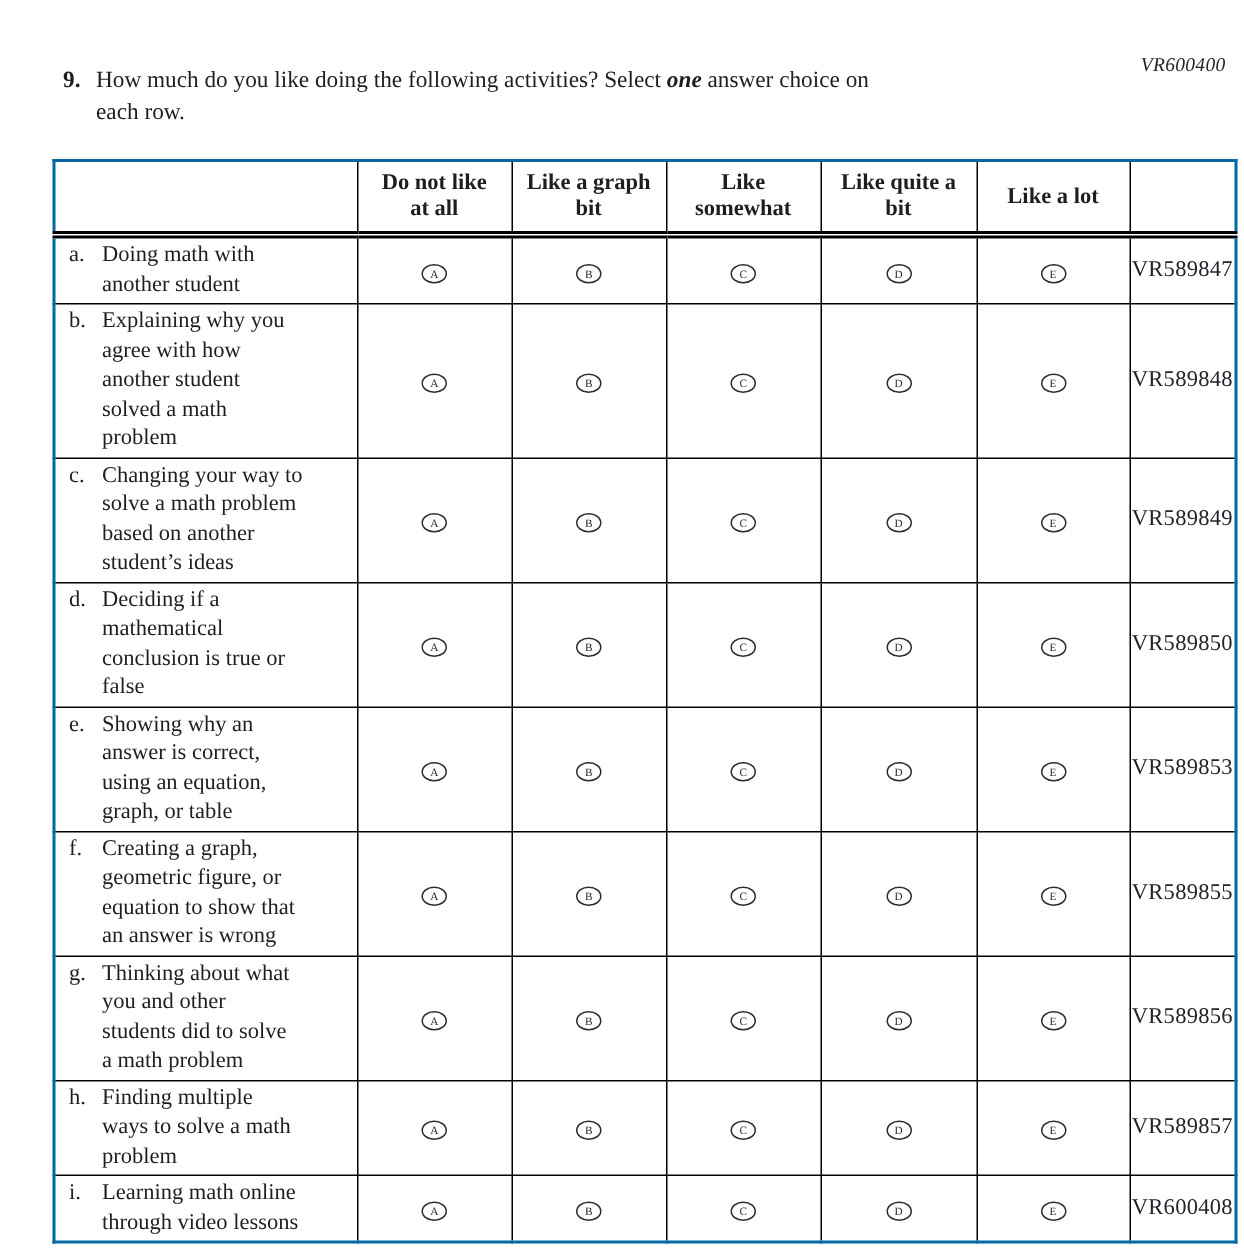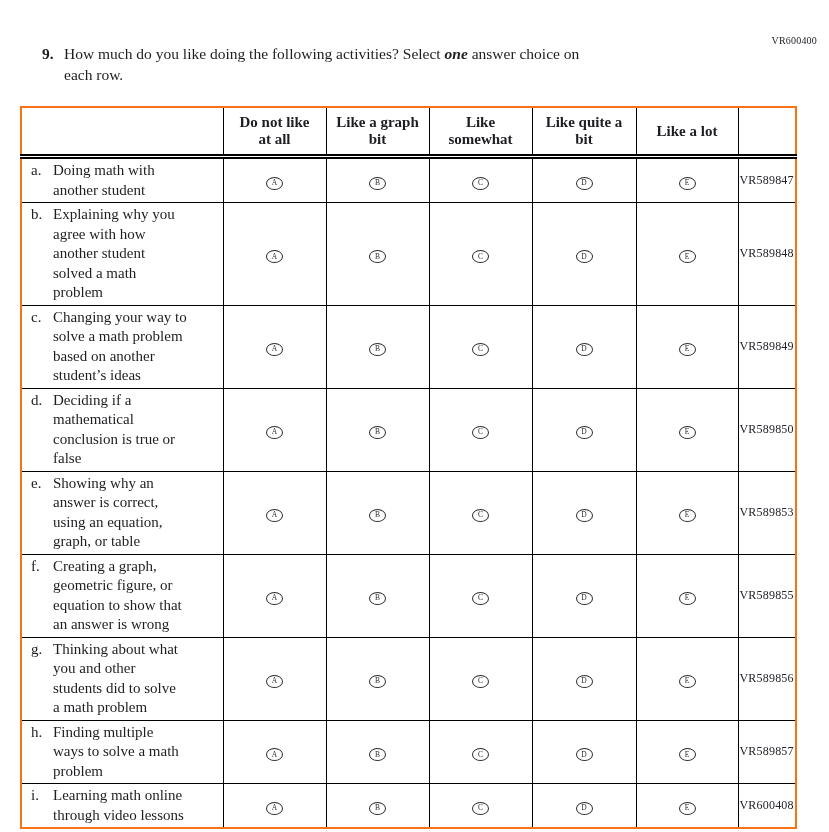--- a/index.html
+++ b/index.html
@@ -13,23 +13,24 @@
     height: 832px;
     background: #ffffff;
     font-family: "Liberation Serif", serif;
     color: #1e1e22;
     overflow: hidden;
   }
   .form-code {
     position: absolute;
     top: 35px;
     right: 12px;
-    font-size: 10px;
+    font-size: 13px;
     letter-spacing: 0.2px;
     color: #23232b;
+    font-style: italic;
   }
   .question {
     position: absolute;
     left: 42px;
     top: 43px;
     display: flex;
     font-size: 15.5px;
     line-height: 21px;
   }
   .qnum {
@@ -38,25 +39,25 @@
     flex: none;
   }
   .qtext {
     white-space: pre-line;
     max-width: 660px;
   }
   .qtext b { font-weight: bold; font-style: italic; }
 
   table.survey-table {
     position: absolute;
-    left: 20px;
+    left: 35px;
     top: 106px;
     border-collapse: collapse;
     table-layout: fixed;
-    border: 2px solid #f97316;
+    border: 2px solid #0369a1;
   }
   .survey-table th,
   .survey-table td {
     border: 1.5px solid #000;
   }
   .survey-table thead th {
     border-bottom: 5px double #000;
     font-size: 15px;
     font-weight: bold;
     line-height: 17px;
@@ -96,21 +97,21 @@
     border-radius: 50%;
     font-size: 7.5px;
     line-height: 1;
     color: #2b2b30;
     background: #ffffff;
     cursor: pointer;
   }
   .code-cell {
     text-align: left;
     vertical-align: middle;
-    font-size: 12px;
+    font-size: 15px;
     letter-spacing: 0.2px;
     padding: 0 1px;
     color: #23232b;
   }
 </style>
 </head>
 <body>
 
 <div class="page">
 

